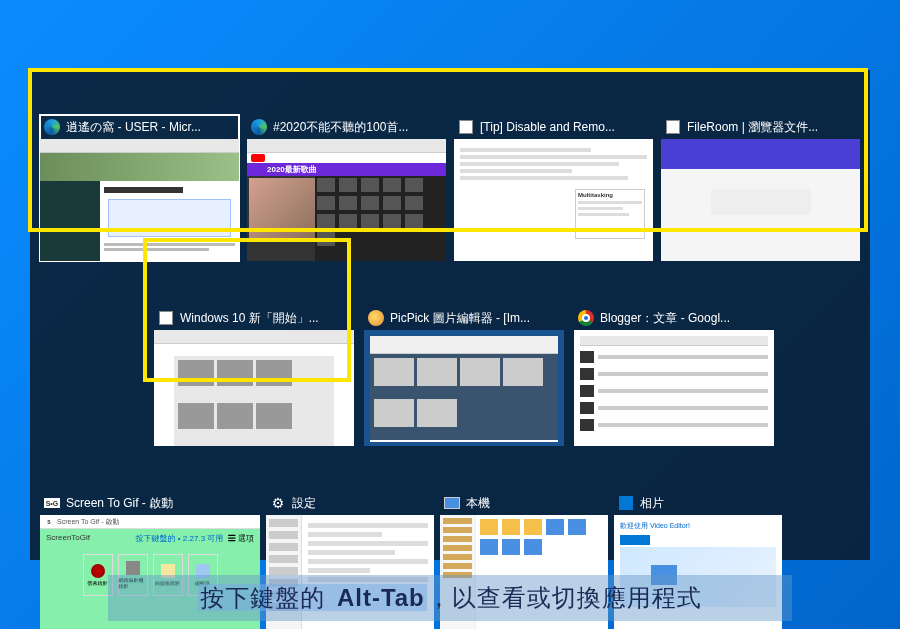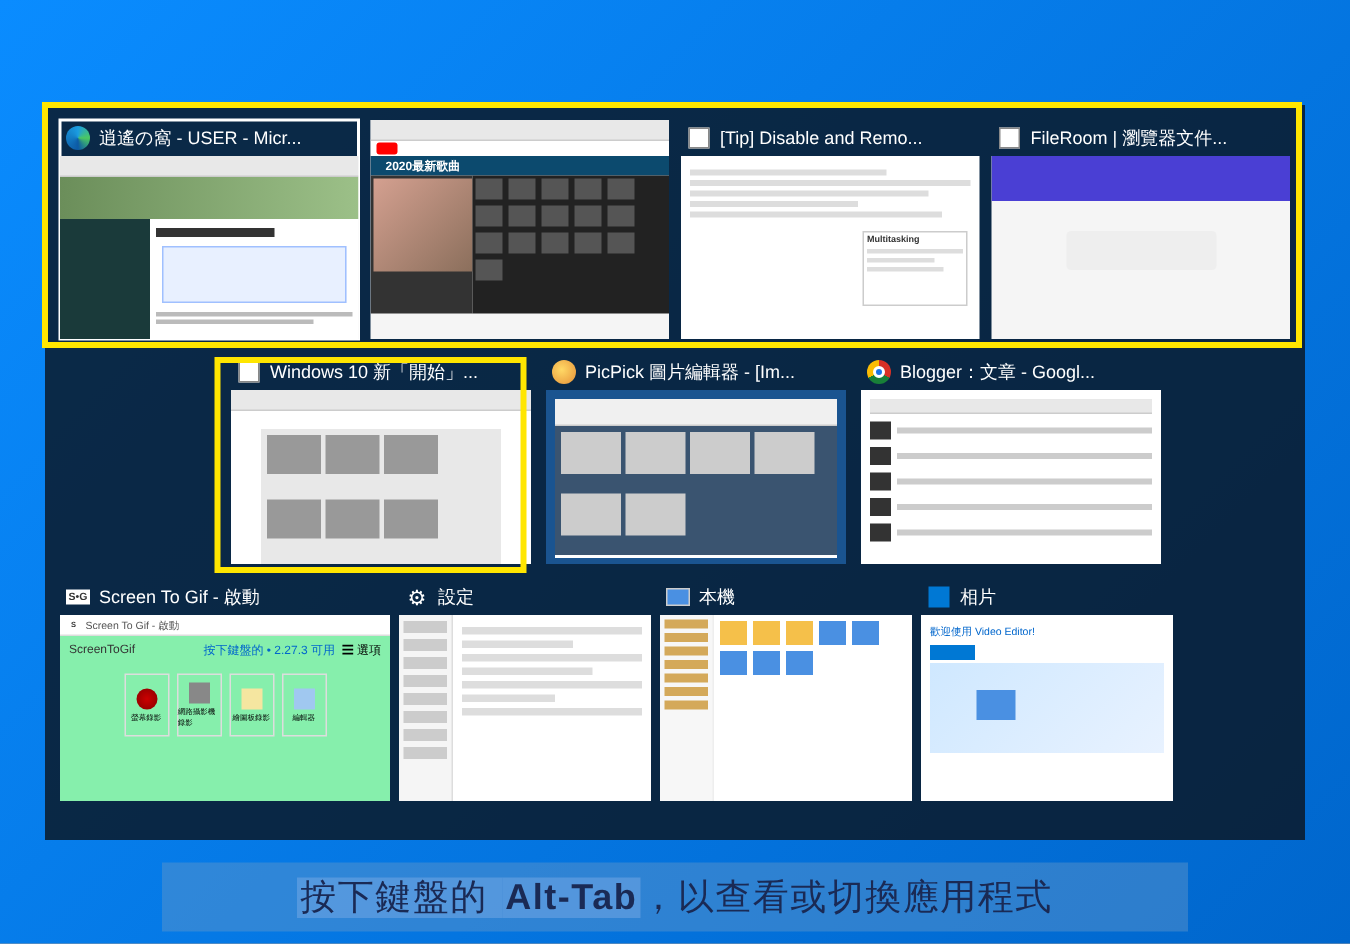--- a/index.html
+++ b/index.html
@@ -26,20 +26,21 @@
     pointer-events: none;
     z-index: 10;
   }
   .hl1 { left: 28px; top: 68px; width: 840px; height: 164px; }
   .hl2 { left: 143px; top: 238px; width: 208px; height: 144px; }
   .row { display: flex; gap: 8px; margin-bottom: 10px; }
   .tile {
     display: flex;
     flex-direction: column;
     cursor: pointer;
+    margin-top: 35px;
   }
   .tile.sel { outline: 2px solid #fff; outline-offset: -1px; }
   .tile-bar {
     display: flex;
     align-items: center;
     gap: 6px;
     height: 24px;
     padding: 0 4px;
     background: transparent;
     color: #fff;
@@ -96,21 +97,21 @@
   .stg-ico { width:16px;height:10px;background:#fff;color:#333;font-size:7px;font-weight:bold;display:flex;align-items:center;justify-content:center; }
   .win-ico { width:14px;height:14px;background:#fff;display:inline-block; }
   
   .fake-browser-top{height:14px;background:#e8e8e8;border-bottom:1px solid #ccc;}
   .fake-green{height:28px;background:linear-gradient(90deg,#6b8e5a,#9cc088);}
   .fake-side{position:absolute;left:0;top:42px;width:60px;bottom:0;background:#1a3a3a;}
   .fake-main{position:absolute;left:60px;top:42px;right:0;bottom:0;background:#fff;padding:4px;}
   .fake-blue-box{margin:6px 4px;height:38px;background:#e8f0ff;border:1px solid #a0c0ff;}
   .yt-red{height:10px;background:#fff;display:flex;align-items:center;}
   .yt-red::before{content:"";width:14px;height:8px;background:#f00;margin:0 4px;border-radius:2px;}
-  .yt-dark{height:13px;background:#0c4a6e;color:#fff;font-size:8px;display:flex;align-items:center;padding-left:10px;font-weight:bold;}
+  .yt-dark{height:13px;background:#6d28d9;color:#fff;font-size:8px;display:flex;align-items:center;padding-left:20px;font-weight:bold;}
   .yt-body{display:flex;height:92px;}
   .yt-left{width:68px;background:#333;}
   .yt-photo{width:66px;height:62px;background:linear-gradient(135deg,#d4a090,#8b6f5c);margin:2px;}
   .yt-right{flex:1;background:#222;display:flex;flex-wrap:wrap;align-content:flex-start;}
   .yt-item{width:18px;height:14px;background:#555;margin:2px;}
   .fr-top{height:30px;background:#4a3fd4;}
   .fr-body{padding:12px;}
   .fr-box{width:100px;height:26px;background:#eee;margin:8px auto;border-radius:3px;}
   .tip-body{padding:6px;font-size:5px;color:#666;}
   .tip-line{height:4px;background:#ddd;margin:3px 0;}
@@ -171,20 +172,26 @@
         <div class="fake-main">
           <div style="height:6px;background:#333;width:60%;margin:2px 0;"></div>
           <div class="fake-blue-box"></div>
           <div style="height:3px;background:#bbb;margin:2px 0;"></div>
           <div style="height:3px;background:#bbb;margin:2px 0;width:80%;"></div>
         </div>
       </div>
     </div>
 
     <div class="tile">
+      <div class="tile-bar">
+        <span class="ico">
+            <span class="edge-ico"></span>
+          </span>
+        <span class="ttl">#2020不能不聽的100首...</span>
+      </div>
       <div class="thumb">
         <div class="fake-browser-top"></div>
         <div class="yt-red"></div>
         <div class="yt-dark">2020最新歌曲</div>
         <div class="yt-body">
           <div class="yt-left">
               <div class="yt-photo"></div>
             </div>
           <div class="yt-right">
             <div class="yt-item"></div>

